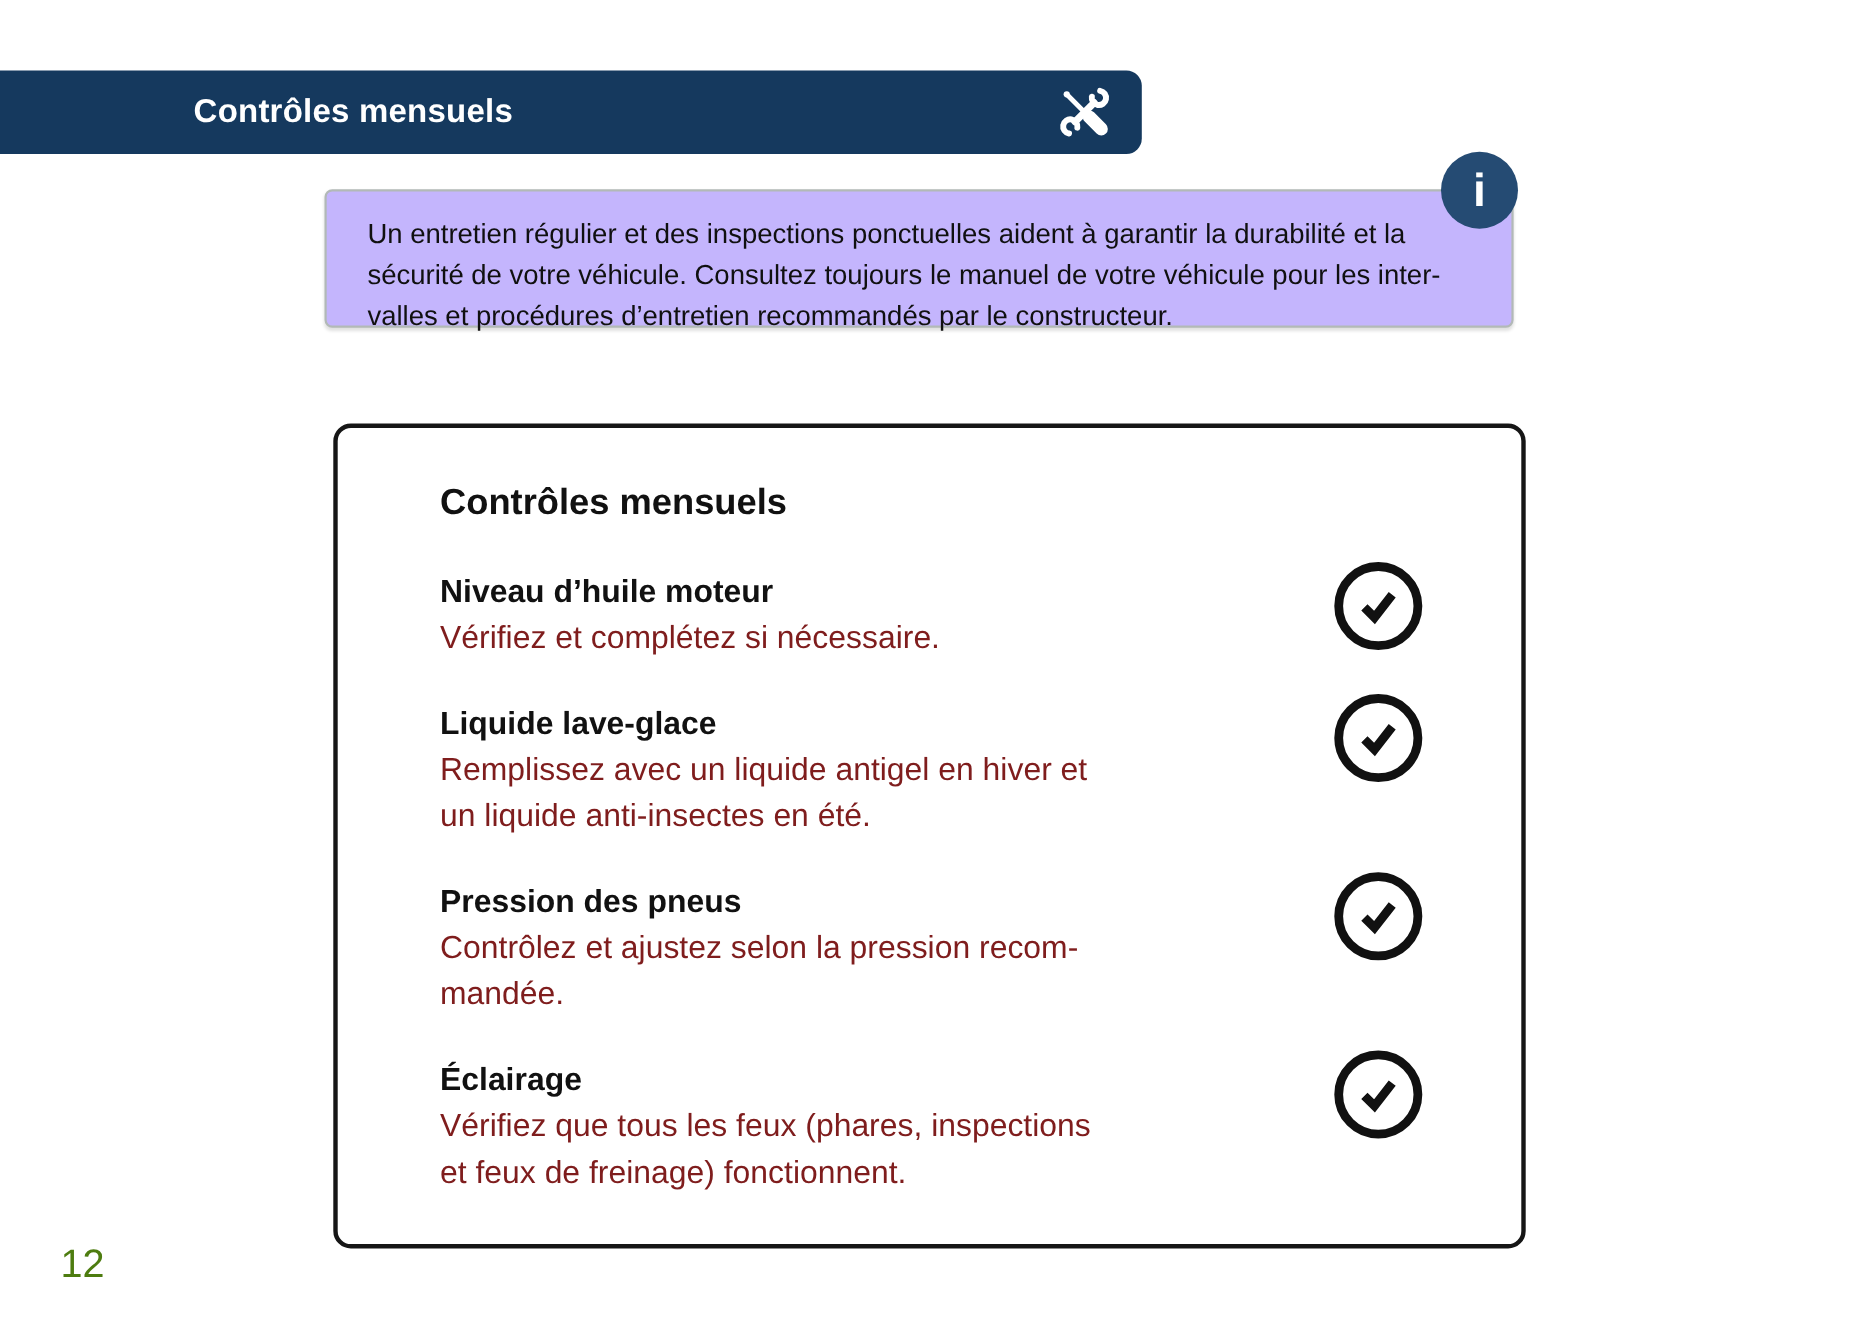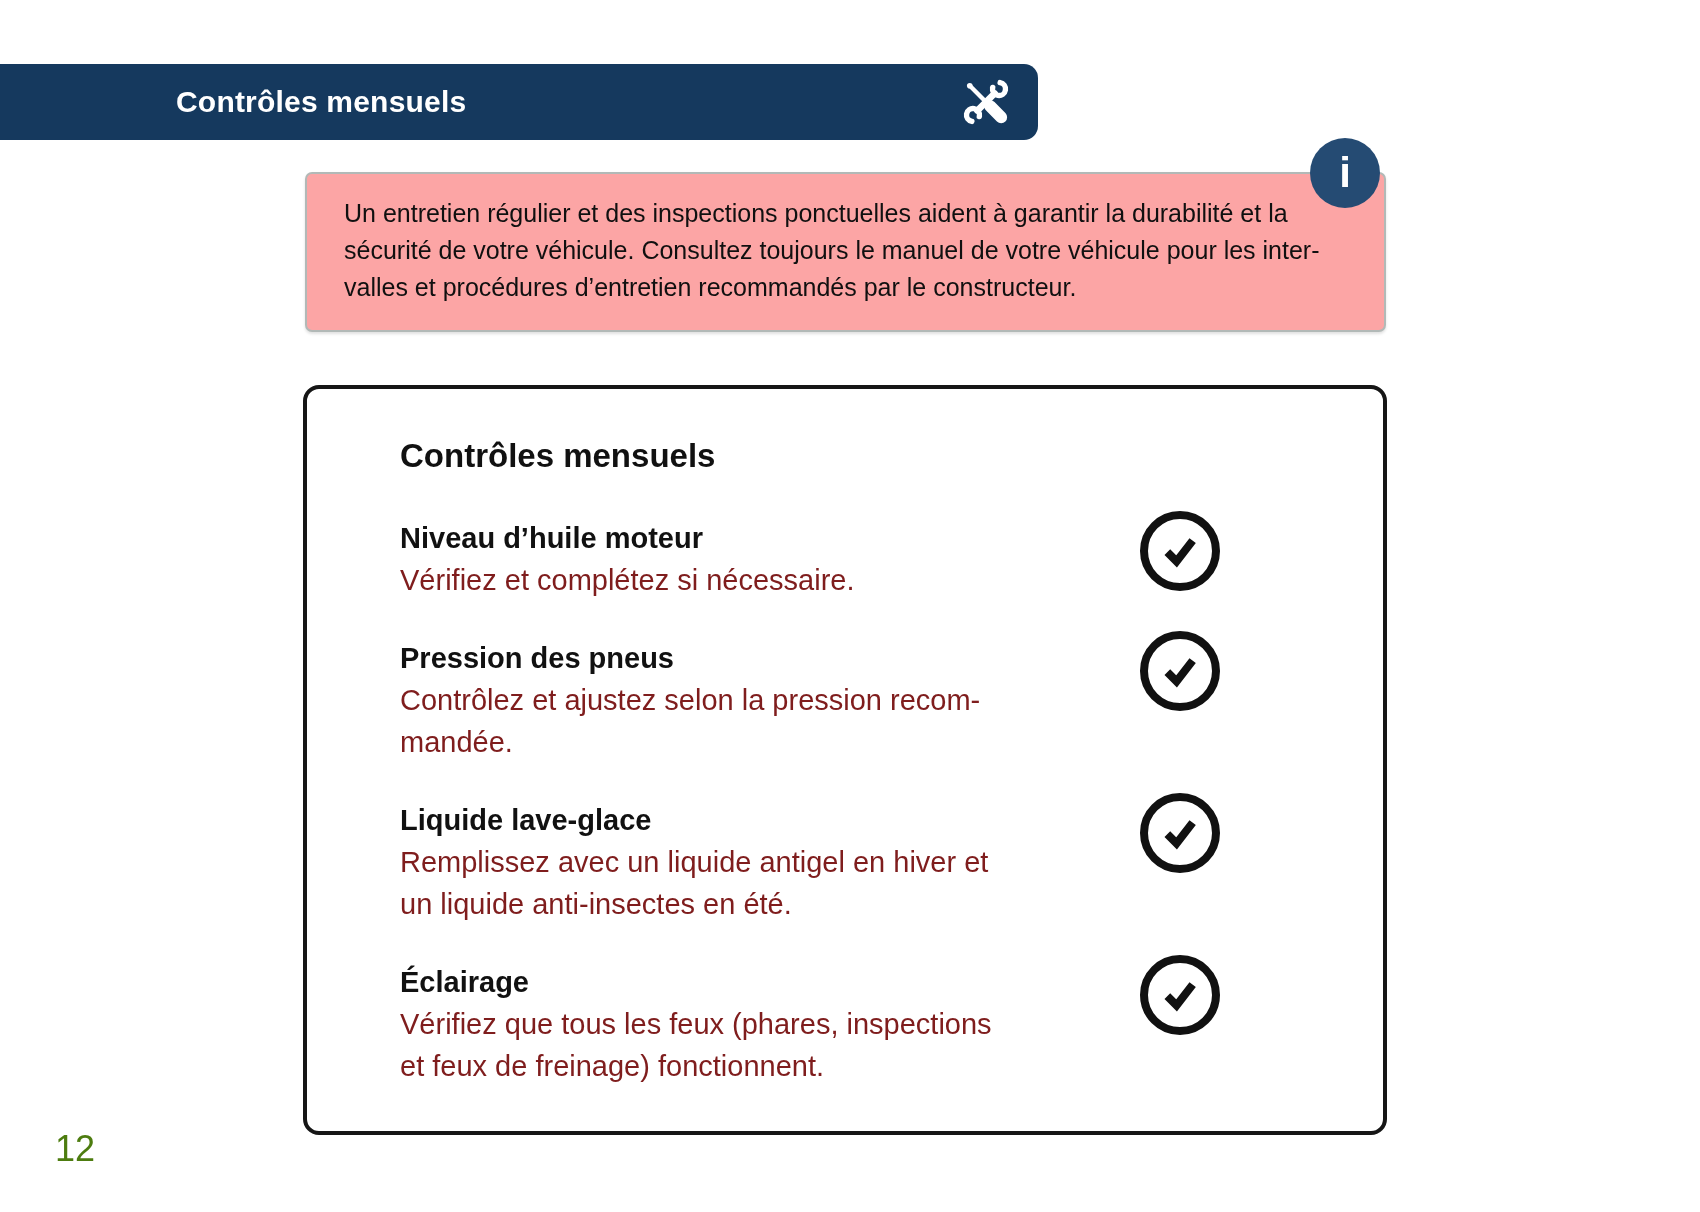--- a/index.html
+++ b/index.html
@@ -26,22 +26,22 @@
   
   .info-circle{
     position:absolute;left:1310px;top:138px;width:70px;height:70px;
     background:#254B73;border-radius:50%;z-index:3;
     display:flex;align-items:center;justify-content:center;
     color:#ffffff;font-size:42px;font-weight:bold;line-height:1;
   }
 
   
   .note-box{
-    position:absolute;left:305px;top:172px;width:1081px;height:160px;
-    background:#fca5a5;border:2px solid #B2B9B7;border-radius:7px;
+    position:absolute;left:295px;top:172px;width:1081px;height:126px;
+    background:#c4b5fd;border:2px solid #B2B9B7;border-radius:7px;
     box-sizing:border-box;z-index:1;
     box-shadow:0 2px 3px rgba(0,0,0,0.12);
   }
   .note-text{
     margin:21px 40px 0 37px;font-size:25px;line-height:37px;color:#101010;
     white-space:pre-line;
   }
 
   
   .checklist-box{
@@ -50,21 +50,21 @@
     box-sizing:border-box;
   }
   .checklist-inner{
     padding:48px 56px 0 93px; 
   }
   .checklist-title{
     font-size:33px;font-weight:bold;color:#111111;margin:0 0 42px 0;
     white-space:nowrap;
   }
   .check-item{
-    display:flex;align-items:flex-start;
+    display:flex;justify-content:space-between;align-items:flex-start;
     margin-bottom:36px;
   }
   .check-item-text{width:740px;}
   .item-title{
     font-size:29px;font-weight:bold;line-height:42px;color:#111111;
     white-space:nowrap;
   }
   .item-desc{
     font-size:29px;line-height:42px;color:#7f1d1d;white-space:pre-line;
   }
@@ -123,36 +123,36 @@
       </div>
       <div class="check-circle">
         <svg viewBox="0 0 40 40" width="46" height="46" aria-hidden="true">
           <path d="M9 21 L17 29 L31 11" stroke="#111111" stroke-width="7" fill="none" stroke-linecap="butt" stroke-linejoin="miter"></path>
         </svg>
       </div>
     </div>
 
     <div class="check-item">
       <div class="check-item-text">
-        <div class="item-title">Pression des pneus</div>
-        <div class="item-desc">Contrôlez et ajustez selon la pression recom-
-mandée.</div>
+        <div class="item-title">Liquide lave-glace</div>
+        <div class="item-desc">Remplissez avec un liquide antigel en hiver et
+un liquide anti-insectes en été.</div>
       </div>
       <div class="check-circle">
         <svg viewBox="0 0 40 40" width="46" height="46" aria-hidden="true">
           <path d="M9 21 L17 29 L31 11" stroke="#111111" stroke-width="7" fill="none" stroke-linecap="butt" stroke-linejoin="miter"></path>
         </svg>
       </div>
     </div>
 
     <div class="check-item">
       <div class="check-item-text">
-        <div class="item-title">Liquide lave-glace</div>
-        <div class="item-desc">Remplissez avec un liquide antigel en hiver et
-un liquide anti-insectes en été.</div>
+        <div class="item-title">Pression des pneus</div>
+        <div class="item-desc">Contrôlez et ajustez selon la pression recom-
+mandée.</div>
       </div>
       <div class="check-circle">
         <svg viewBox="0 0 40 40" width="46" height="46" aria-hidden="true">
           <path d="M9 21 L17 29 L31 11" stroke="#111111" stroke-width="7" fill="none" stroke-linecap="butt" stroke-linejoin="miter"></path>
         </svg>
       </div>
     </div>
 
     <div class="check-item">
       <div class="check-item-text">

